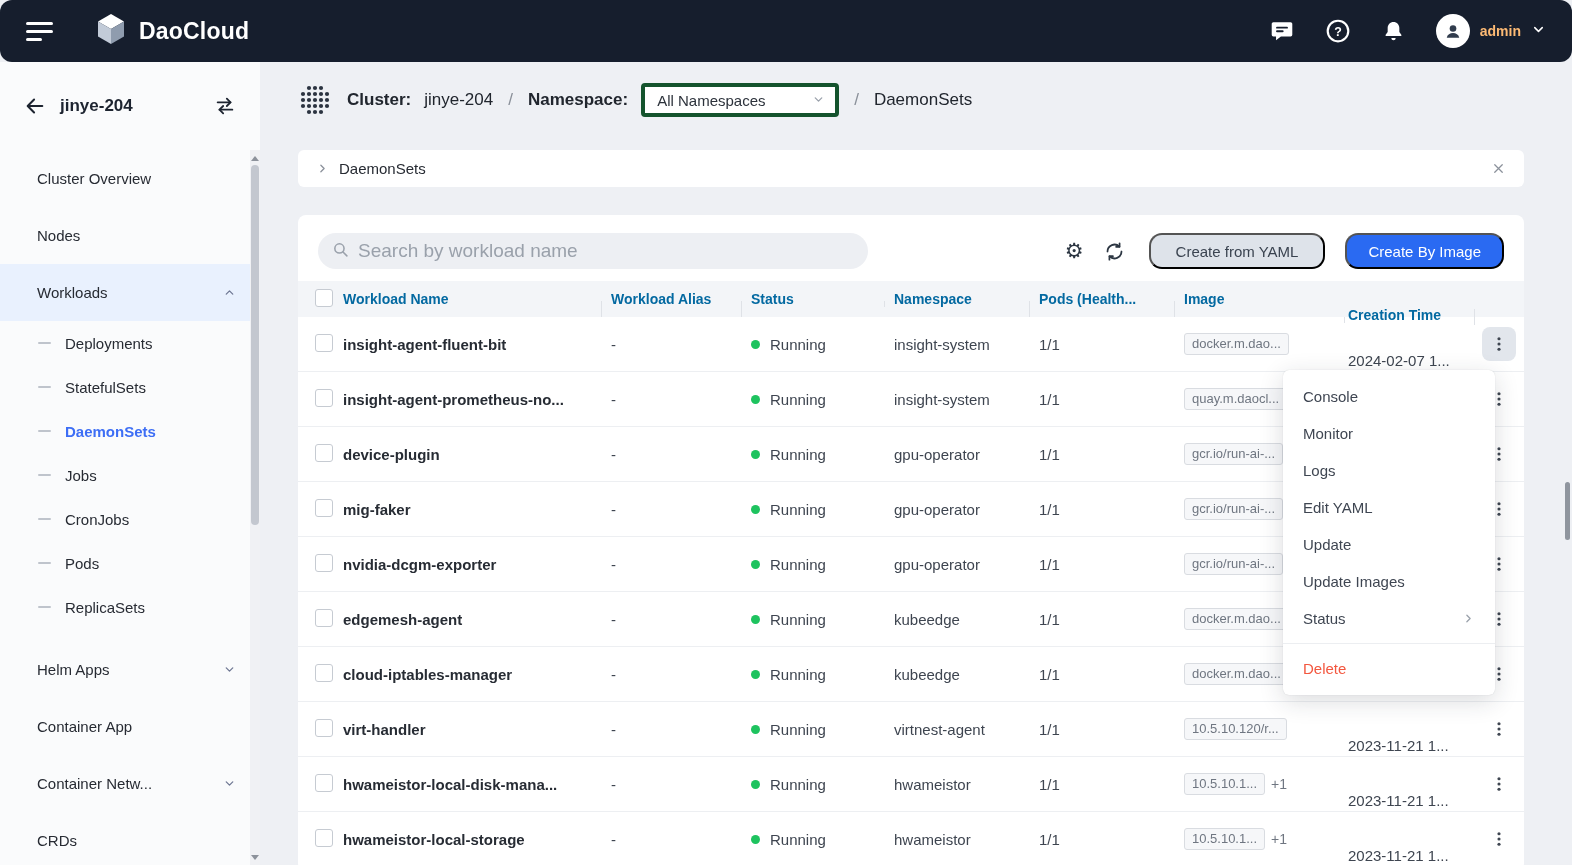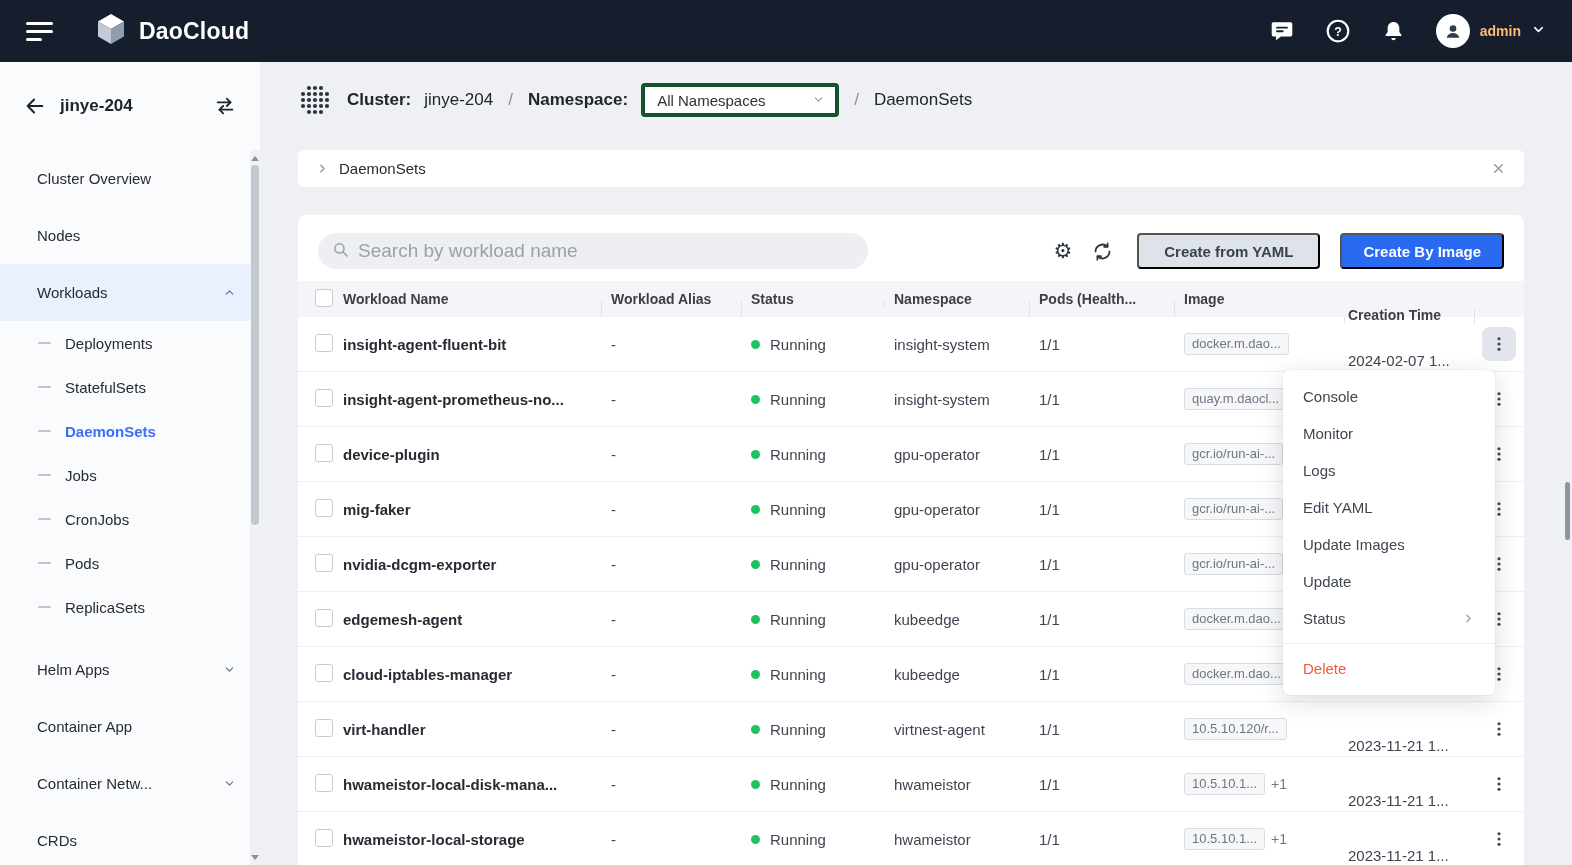--- a/index.html
+++ b/index.html
@@ -8,21 +8,21 @@
     font-family: "Liberation Sans", "DejaVu Sans", sans-serif;
     background: var(--main-bg,#eef0f4);
     overflow: hidden;
     position: relative;
   }
   .screen { position:absolute; inset:0; width:1572px; height:865px; overflow:hidden; }
 
   
   .topbar { position:absolute; left:0; top:0; width:100%; height:62px;
     background: var(--topbar-bg,#161e2d); display:flex; align-items:center;
-    padding:12px 26px; z-index:30; }
+    padding:12px 26px; z-index:30;border-radius:12px; }
   .hamburger { width:27px; display:flex; flex-direction:column; gap:5px; cursor:pointer; }
   .hamburger i { display:block; height:3px; background:#fff; border-radius:2px; }
   .hamburger i:nth-child(3) { width:60%; }
   .brand { display:flex; align-items:center; gap:10px; margin-left:40px; }
   .brand-text { color:#fff; font-size:23px; font-weight:700; letter-spacing:.2px; }
   .topbar-right { margin-left:auto; display:flex; align-items:center; gap:28px; }
   .tb-icon { width:28px; height:28px; display:flex; align-items:center; justify-content:center; cursor:pointer; }
   .userbox { display:flex; align-items:center; gap:10px; cursor:pointer; }
   .avatar { width:34px; height:34px; border-radius:50%; background:#fff; display:flex; align-items:center; justify-content:center; }
   .username { color:#fdba74; font-size:14px; font-weight:700; }
@@ -75,28 +75,28 @@
   .card { position:absolute; left:38px; right:48px; top:153px; bottom:-6px; background:#fff;
     border-radius:8px; overflow:hidden; }
   .toolbar { display:flex; align-items:center; padding:18px 20px 12px 20px; }
   .search { width:550px; height:36px; background:#edeff3; border-radius:18px; display:flex;
     align-items:center; padding:0 14px; gap:9px; }
   .search input { border:none; background:transparent; outline:none; font-size:19px; color:#737373;
     width:100%; font-family:inherit; }
   .search input::placeholder { color:#9aa1ab; }
   .tool-right { margin-left:auto; display:flex; align-items:center; gap:20px; }
   .gear-glyph { font-family:"DejaVu Sans",sans-serif; font-size:21px; color:#2c3642; line-height:1; cursor:pointer; }
-  .btn { height:36px; display:flex; align-items:center; border-radius:4px; font-size:15px;
-    font-weight:700; cursor:pointer; white-space:nowrap; }
+  .btn { height:36px; display:flex; align-items:center; border-radius:13px; font-size:15px;
+    font-weight:400; cursor:pointer; white-space:nowrap; }
   .btn-secondary { background:#dee3ea; color:#3a4350; padding:0 25px; margin-left:4px; }
   .btn-primary { background:var(--accent-blue,#2a6af2); color:#fff; padding:0 21px;text-align:right; }
 
   
   .thead { display:flex; height:36px; background:#f3f5f8; align-items:center; font-size:14px;
-    font-weight:700; color:#404040; }
+    font-weight:700; color:#0369a1; }
   .thead > div { position:relative; }
   .thead > div.sep::before { content:""; position:absolute; left:0; top:10px; width:1px; height:16px; background:#dfe2e7; }
   .tr { display:flex; height:55px; align-items:center; border-bottom:1px solid #edeff2;
     font-size:15px; color:#3e4550; }
   .col-check { width:45px; padding-left:17px; flex:0 0 auto; }
   .col-name  { width:258px; flex:0 0 auto; white-space:nowrap; overflow:hidden; text-overflow:ellipsis; padding-right:8px; }
   .tr .col-name { font-weight:600; color:#272c34; cursor:pointer; }
   .col-alias { width:140px; flex:0 0 auto; padding-left:10px; }
   .col-status{ width:143px; flex:0 0 auto; display:flex; align-items:center; gap:10px; padding-left:10px; }
   .col-ns    { width:145px; flex:0 0 auto; padding-left:10px; white-space:nowrap; overflow:hidden; }
@@ -644,22 +644,22 @@
 
       </div>
     </section>
   </main>
 
   <div class="menu">
     <div class="menu-item">Console</div>
     <div class="menu-item">Monitor</div>
     <div class="menu-item">Logs</div>
     <div class="menu-item">Edit YAML</div>
+    <div class="menu-item">Update</div>
     <div class="menu-item">Update Images</div>
-    <div class="menu-item">Update</div>
     <div class="menu-item">
       <span>Status</span>
       <span class="chev">
         <svg width="13" height="13" viewBox="0 0 24 24" fill="none" stroke="#9aa1ab" stroke-width="2.4" stroke-linecap="round" stroke-linejoin="round">
             <path d="M9 6l6 6-6 6"></path>
           </svg>
       </span>
     </div>
     <div class="menu-divider"></div>
     <div class="menu-item danger">Delete</div>

